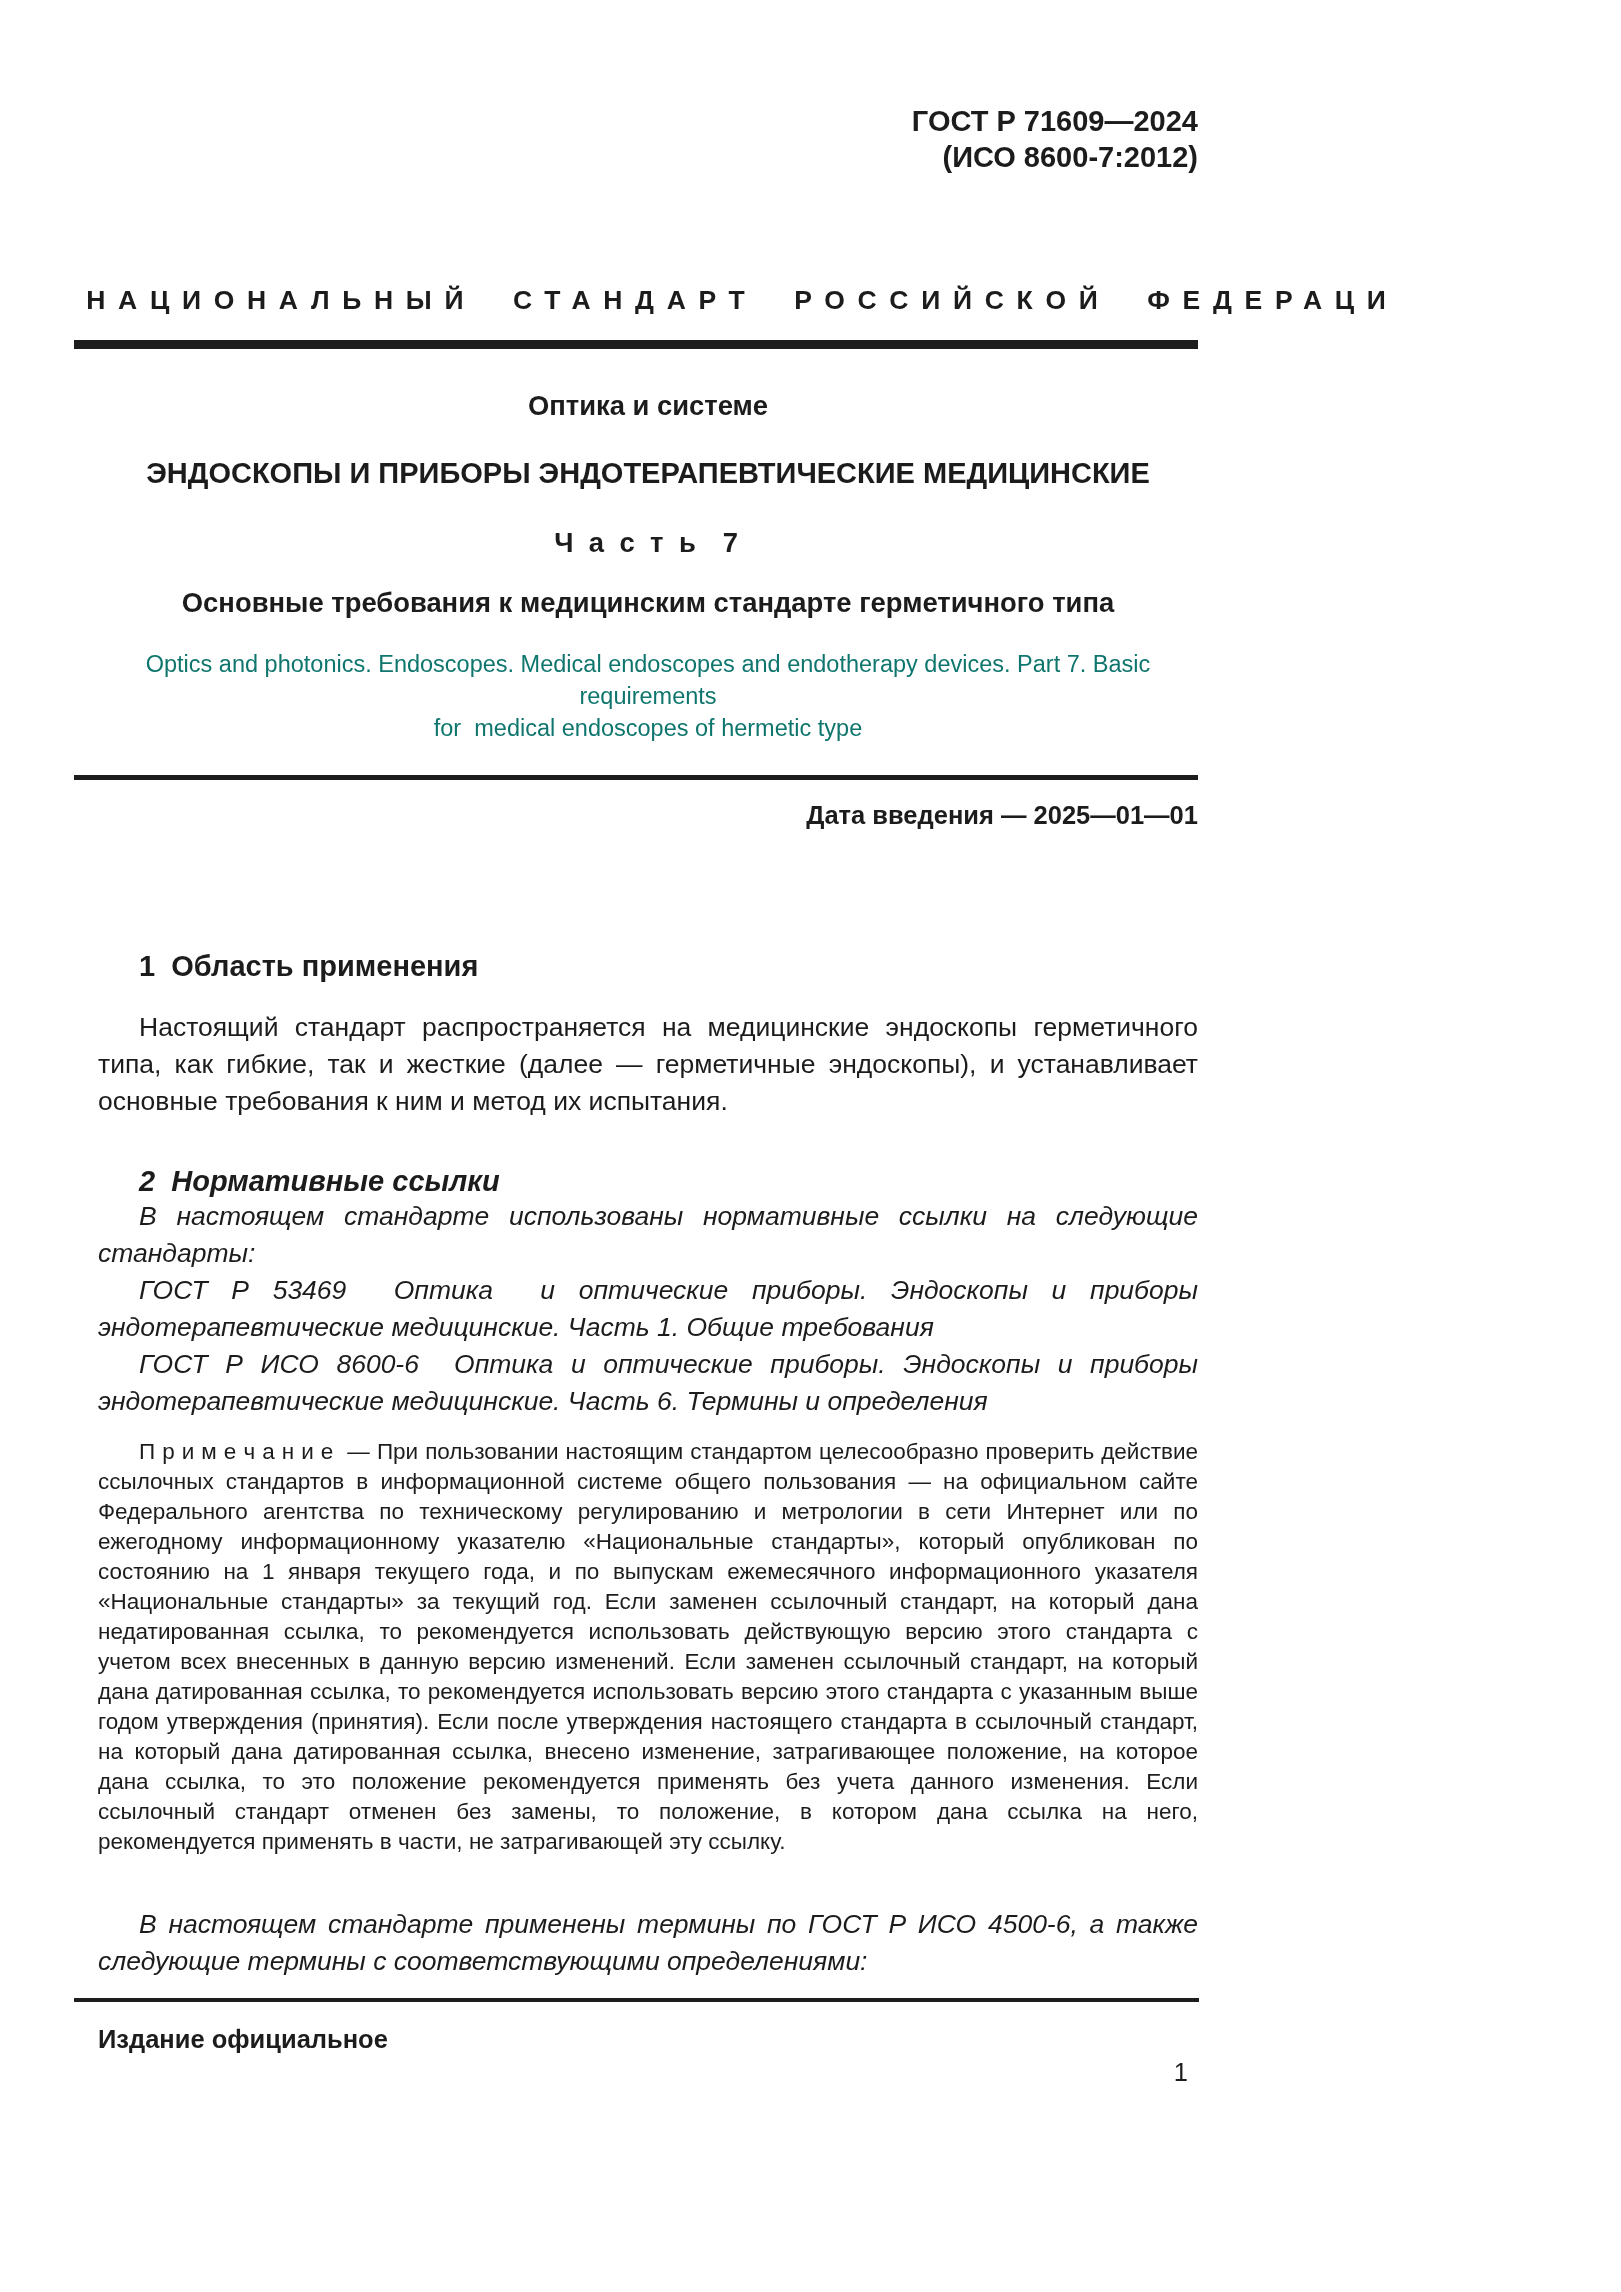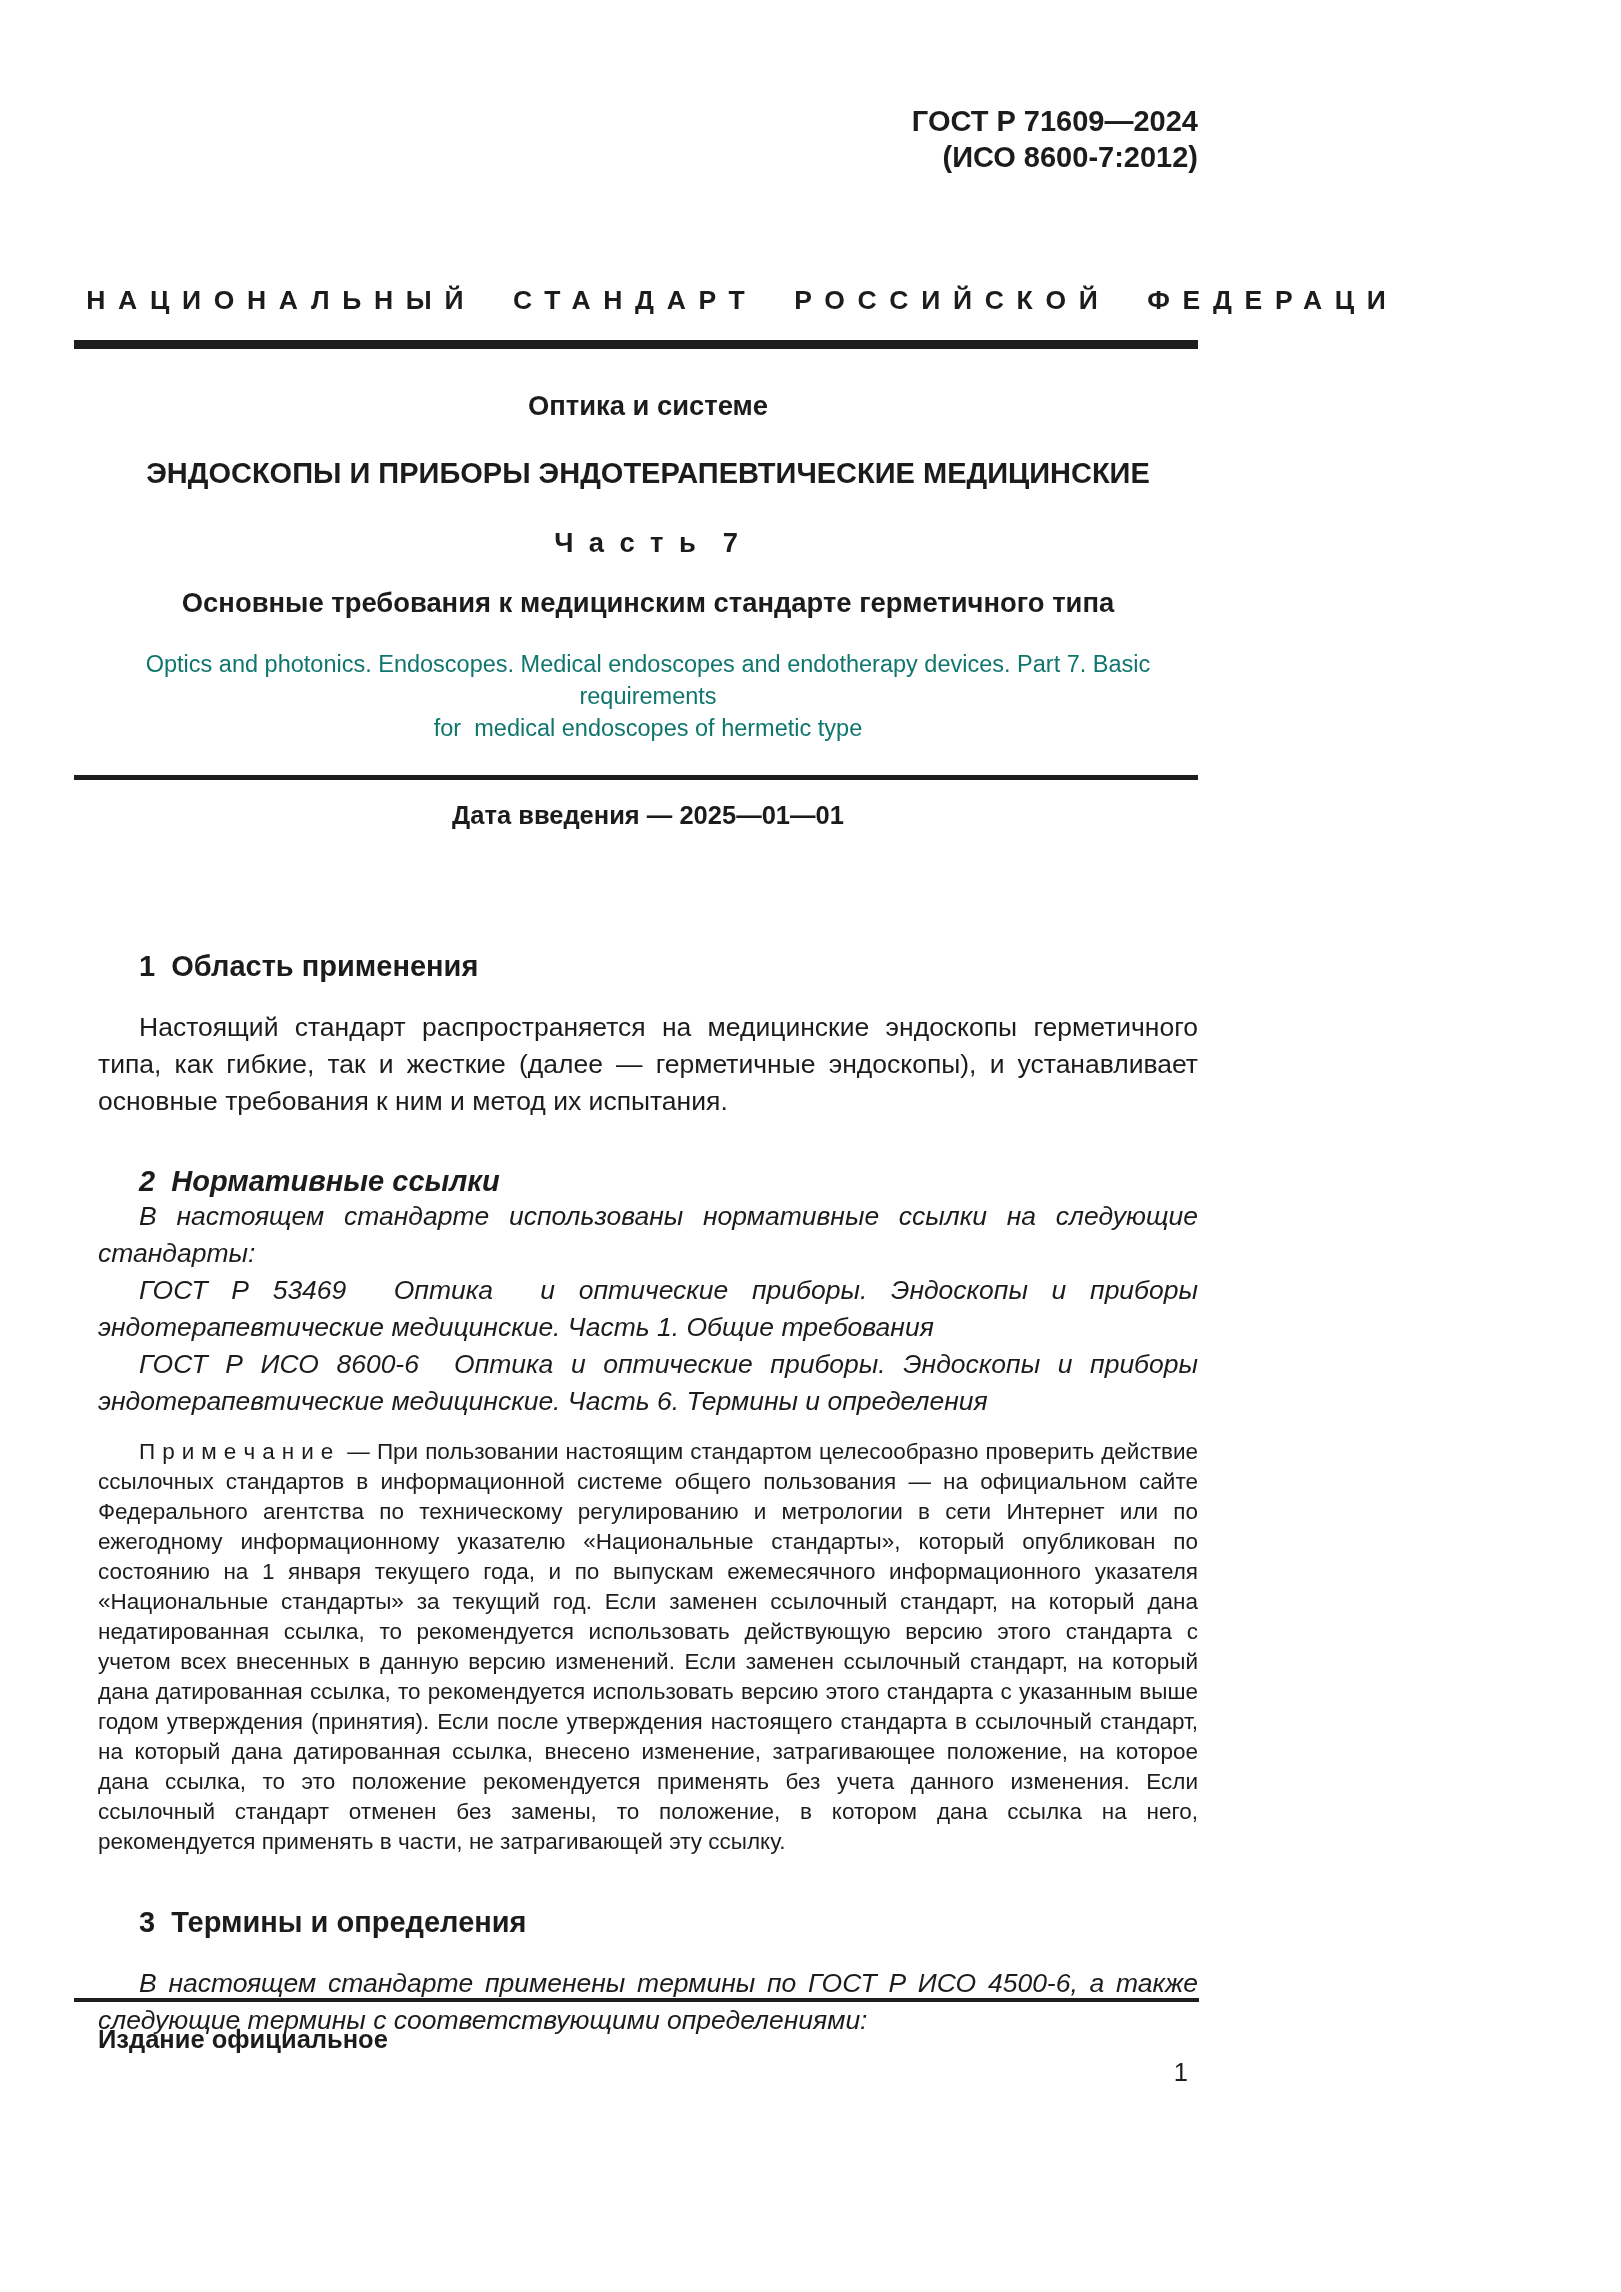--- a/index.html
+++ b/index.html
@@ -22,21 +22,21 @@
     margin-left:-11.8px;
   }
   .bar  { margin-top:23.5px; height:9.8px; background:#1d1d1d; margin-left:-24.5px; }
   .rule { height:4.9px; background:#1d1d1d; margin-left:-24.5px; }
   .t-group { margin-top:41px; text-align:center; font-weight:bold; font-size:27.4px; }
   .t-main  { margin-top:35px; text-align:center; font-weight:bold; font-size:29px; }
   .t-part  { margin-top:37px; text-align:center; font-weight:bold; font-size:27.4px; letter-spacing:3.9px; }
   .t-sub   { margin-top:27.4px; text-align:center; font-weight:bold; font-size:27.4px; }
   .t-en    { margin-top:29px; text-align:center; font-size:23.5px; line-height:32px; color:#0f766e; }
   .rule-date { margin-top:31px; }
-  .date { margin-top:21.6px; text-align:center; font-weight:bold; font-size:25.5px; }
+  .date { margin-top:21.6px; text-align:right; font-weight:bold; font-size:25.5px; }
   .sec-h { font-size:29px; font-weight:bold; margin:0; padding-left:41px; }
   .sec-h.it { font-style:italic; }
   .sec1 { margin-top:120px; }
   .sec2 { margin-top:45px; }
   .sec3 { margin-top:49px; }
   .body-p {
     font-size:26.5px; line-height:37px;
     text-align:justify; text-indent:41px;
     margin:25.5px 0 0 0;
   }
@@ -85,21 +85,20 @@
     <h2 class="sec-h it">2&nbsp; Нормативные ссылки</h2>
     <div class="refs">
       <p class="body-p ital">В настоящем стандарте использованы нормативные ссылки на следующие стандарты:</p>
       <p class="body-p ital" style="margin-top:0">ГОСТ Р 53469&nbsp; Оптика &nbsp;и оптические приборы. Эндоскопы и приборы эндотерапевтические медицинские. Часть 1. Общие требования</p>
       <p class="body-p ital" style="margin-top:0">ГОСТ Р ИСО 8600-6&nbsp; Оптика и оптические приборы. Эндоскопы и приборы эндотерапевтиче­ские медицинские. Часть 6. Термины и определения</p>
     </div>
     <p class="note">П р и м е ч а н и е&nbsp; — При пользовании настоящим стандартом целесообразно проверить действие ссылочных стандартов в информационной системе общего пользования — на официальном сайте Федерального агентства по техническому регулированию и метрологии в сети Интернет или по ежегодному информационному указателю «Национальные стандарты», который опубликован по состоянию на 1 января текущего года, и по выпускам ежемесячного информационного указателя «Национальные стандарты» за текущий год. Если заменен ссылочный стандарт, на который дана недатированная ссылка, то рекомендуется использовать действующую версию этого стандарта с учетом всех внесенных в данную версию изменений. Если заменен ссылочный стандарт, на который дана датированная ссылка, то рекомендуется использовать версию этого стандарта с указанным выше годом утверждения (принятия). Если после утверждения настоящего стандарта в ссылочный стандарт, на который дана датированная ссылка, внесено изменение, затрагивающее положение, на которое дана ссылка, то это положение рекомендуется применять без учета данного изменения. Если ссылочный стандарт отменен без замены, то положение, в котором дана ссылка на него, рекомендуется применять в части, не затрагивающей эту ссылку.</p>
   </div>
 
   <div class="sec3">
-    <h2 class="sec-h">3&nbsp; Термины и определения</h2>
     <p class="body-p ital">В настоящем стандарте применены термины по ГОСТ Р ИСО 4500-6, а также следующие термины с соответствующими определениями:</p>
   </div>
 
   <div class="foot-rule"></div>
   <div class="official">Издание официальное</div>
   <div class="pagenum">1</div>
 
 </div>
 
 

